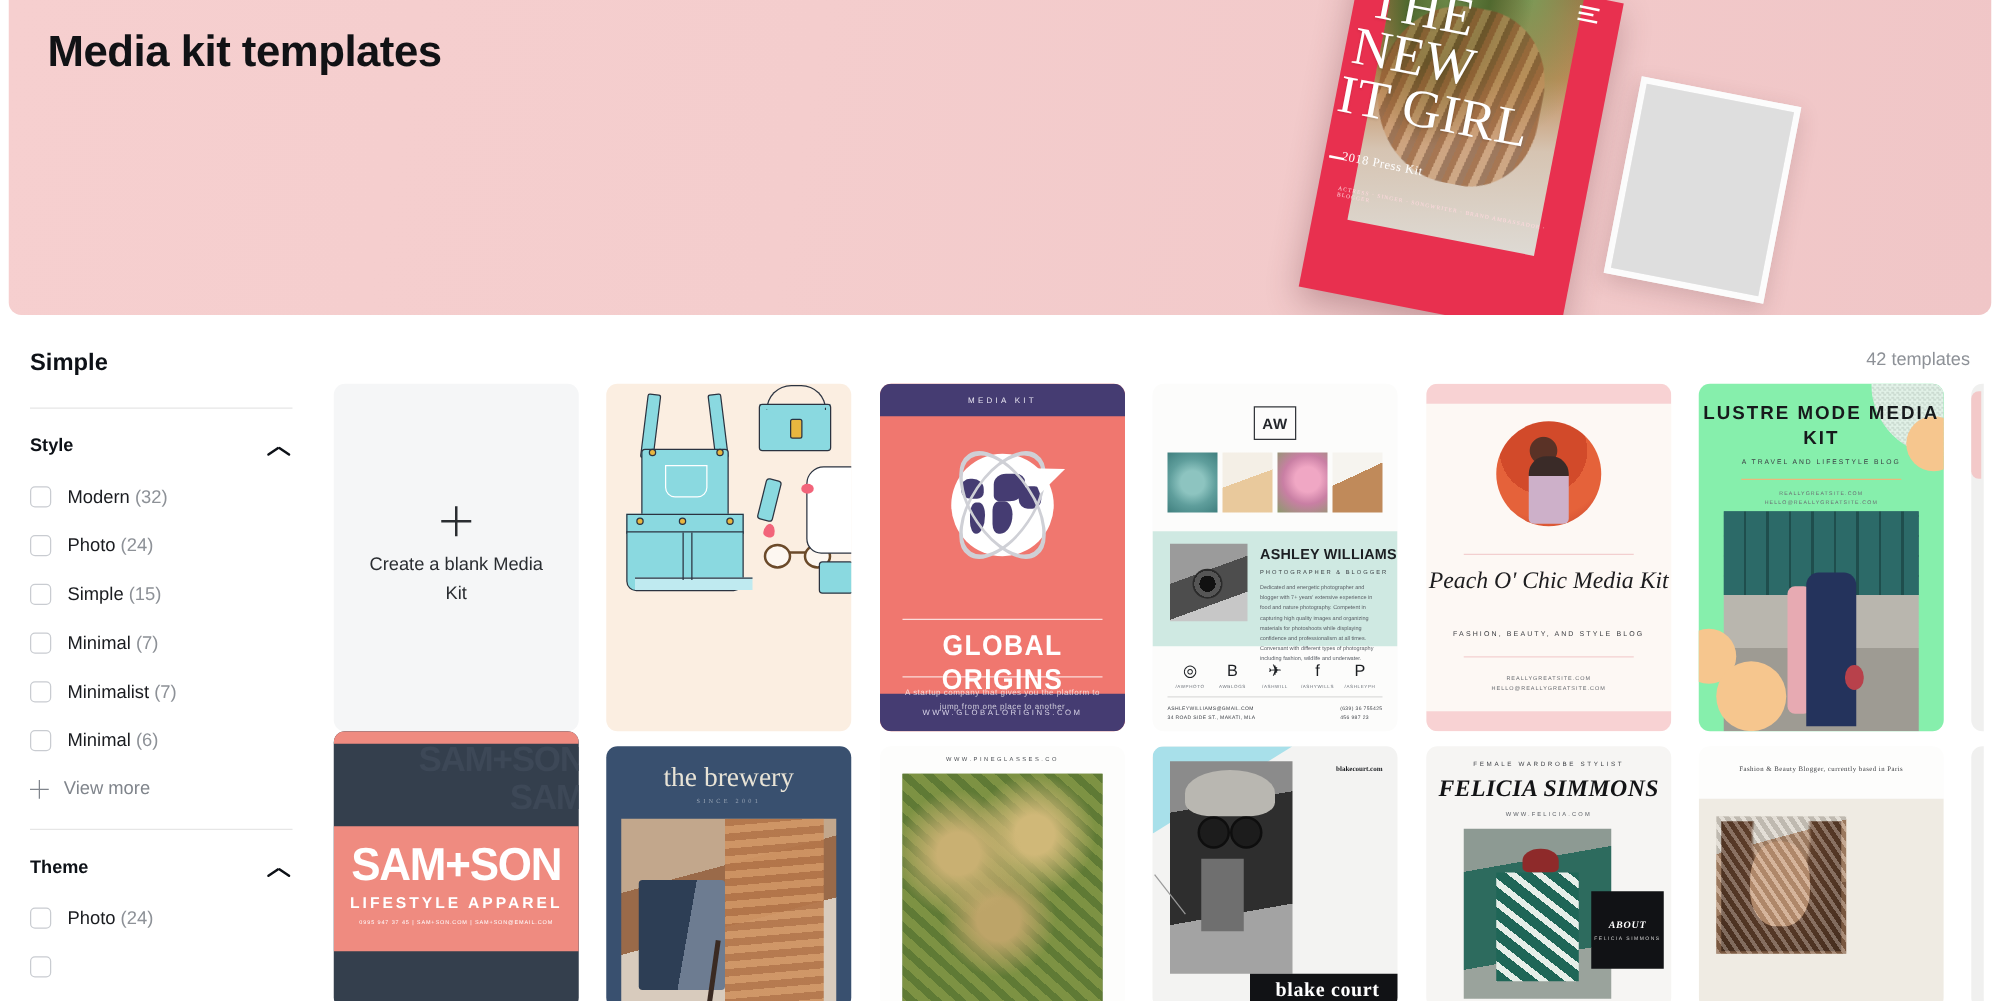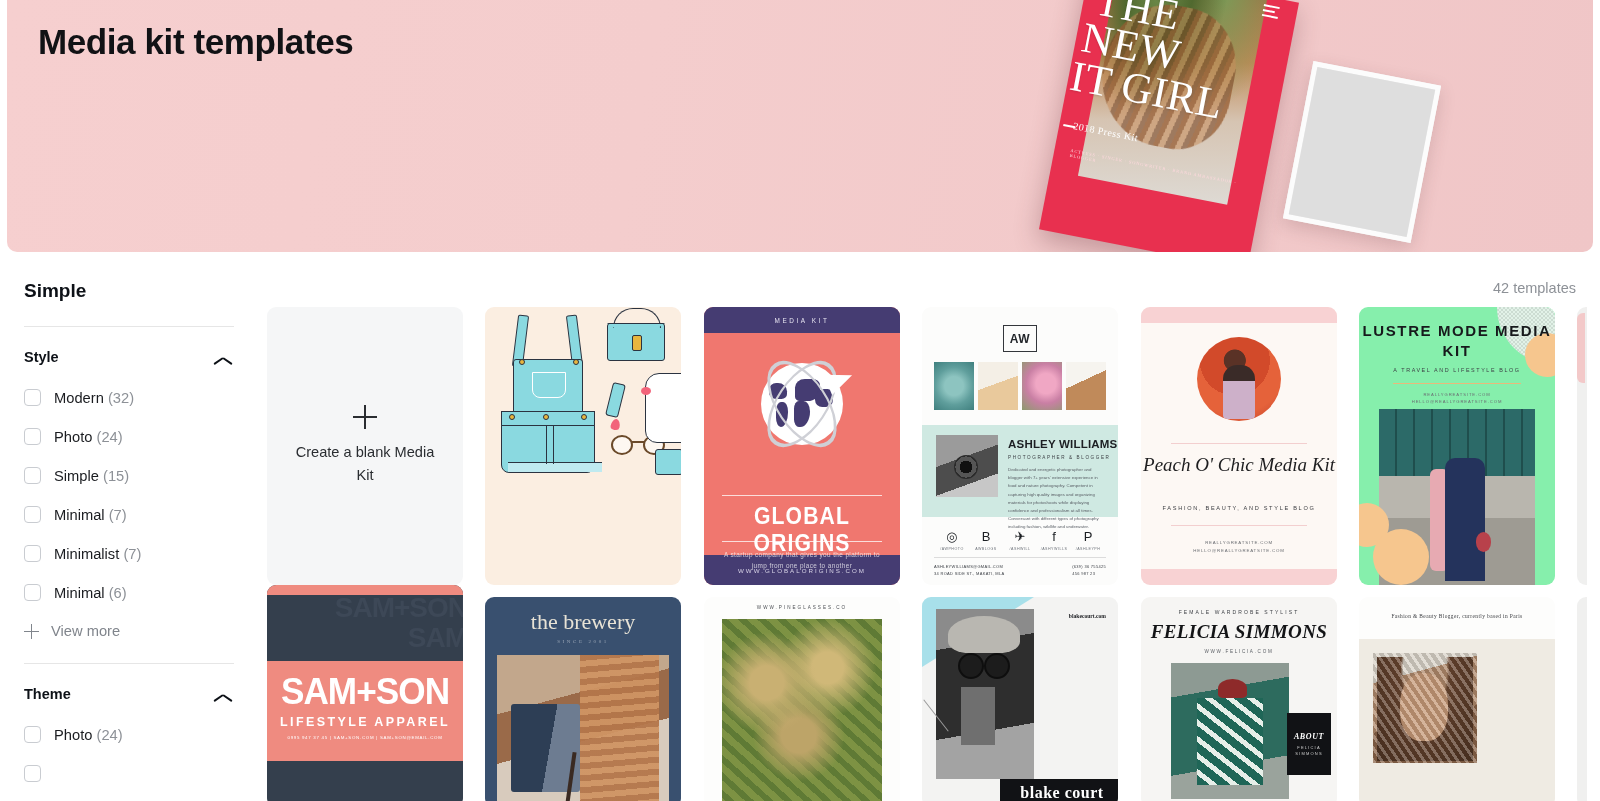--- a/index.html
+++ b/index.html
@@ -321,21 +321,21 @@
   .fs { background:#f6f5f3; }
   .fs-role { position:absolute; left:0; right:0; top: 12px; text-align:center; font-size: 5px; letter-spacing: 2.1px; color:#3c3f44; }
   .fs-name { position:absolute; left:0; right:0; top: 24px; text-align:center;
      font-family:"Liberation Serif", serif; font-weight:bold; font-style: italic; font-size: 19px; color:#131416; letter-spacing:.4px; }
   .fs-url { position:absolute; left:0; right:0; top: 52px; text-align:center; font-size: 4.6px; letter-spacing: 1.7px; color:#5c6066; }
   .fs-photo { position:absolute; left: 30px; top: 66px; width: 118px; bottom: 8px;
      background: linear-gradient(170deg,#8d9a93 0 22%, #2d6b5e 22% 72%, #9aa39c 72% 100%); overflow:hidden; }
   .fs-photo .dress { position:absolute; left: 22%; top: 26%; width: 56%; height: 64%;
      background: repeating-linear-gradient(38deg,#1f6657 0 8px,#e7efe9 8px 13px); }
   .fs-photo .hat { position:absolute; left: 40%; top: 12%; width: 24%; height: 14%; background:#8e2a2a; border-radius: 50% 50% 20% 20%; }
-  .fs-about { position:absolute; right: 6px; top: 116px; width: 44px; height: 62px; background:#111215; color:#fff;
+  .fs-about { position:absolute; right: 6px; top: 116px; width: 58px; height: 62px; background:#111215; color:#fff;
      display:flex; flex-direction:column; align-items:center; justify-content:center; gap: 4px; }
   .fs-about .t { font-family:"Liberation Serif", serif; font-weight:bold; font-style:italic; font-size: 8px; letter-spacing:.6px; }
   .fs-about .s { font-size: 4px; letter-spacing: 1.2px; line-height: 6px; text-align:center; color:#cfcfcf; }
 
   
   .pb { background:#fdfdfc; }
   .pb-tag { position:absolute; left: 14px; right: 14px; top: 16px; text-align:center;
      font-family:"Liberation Serif", serif; font-size: 5.4px; color:#3b3d41; letter-spacing:.4px; }
   .pb-band { position:absolute; left:0; right:0; top: 42px; bottom: 0; background:#efebe3; }
   .pb-photo { position:absolute; left: 14px; top: 56px; width: 104px; height: 110px;

